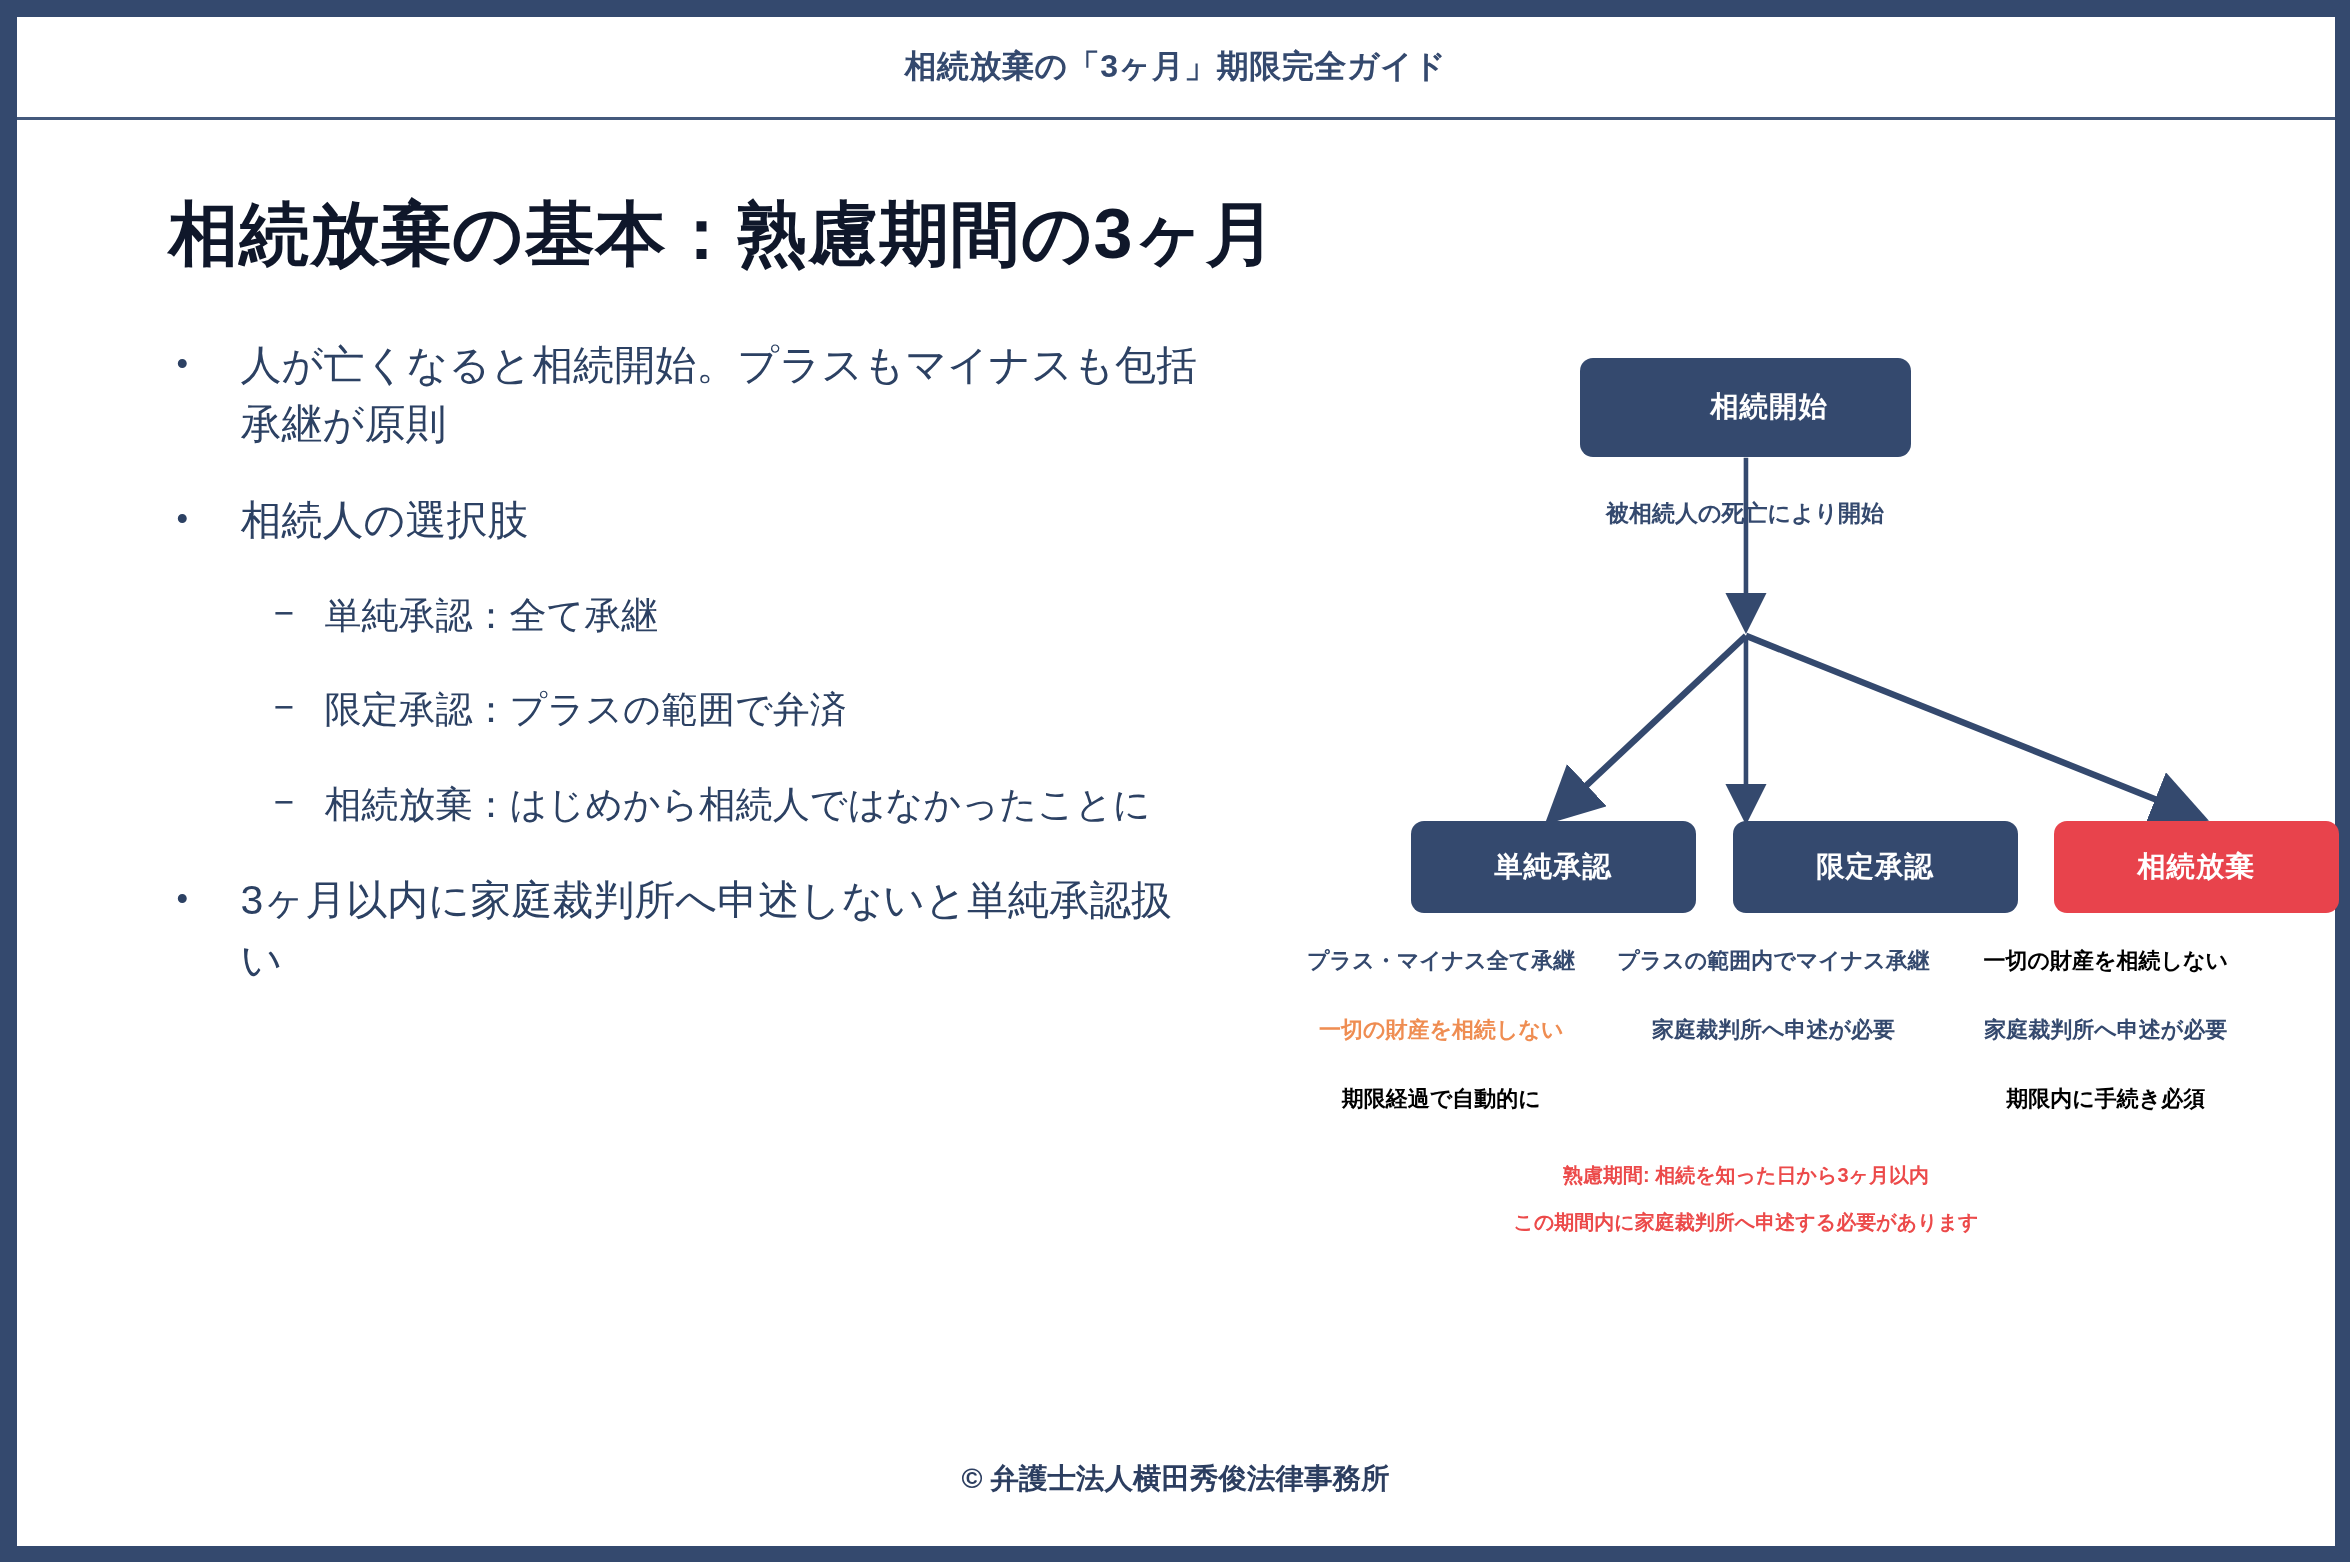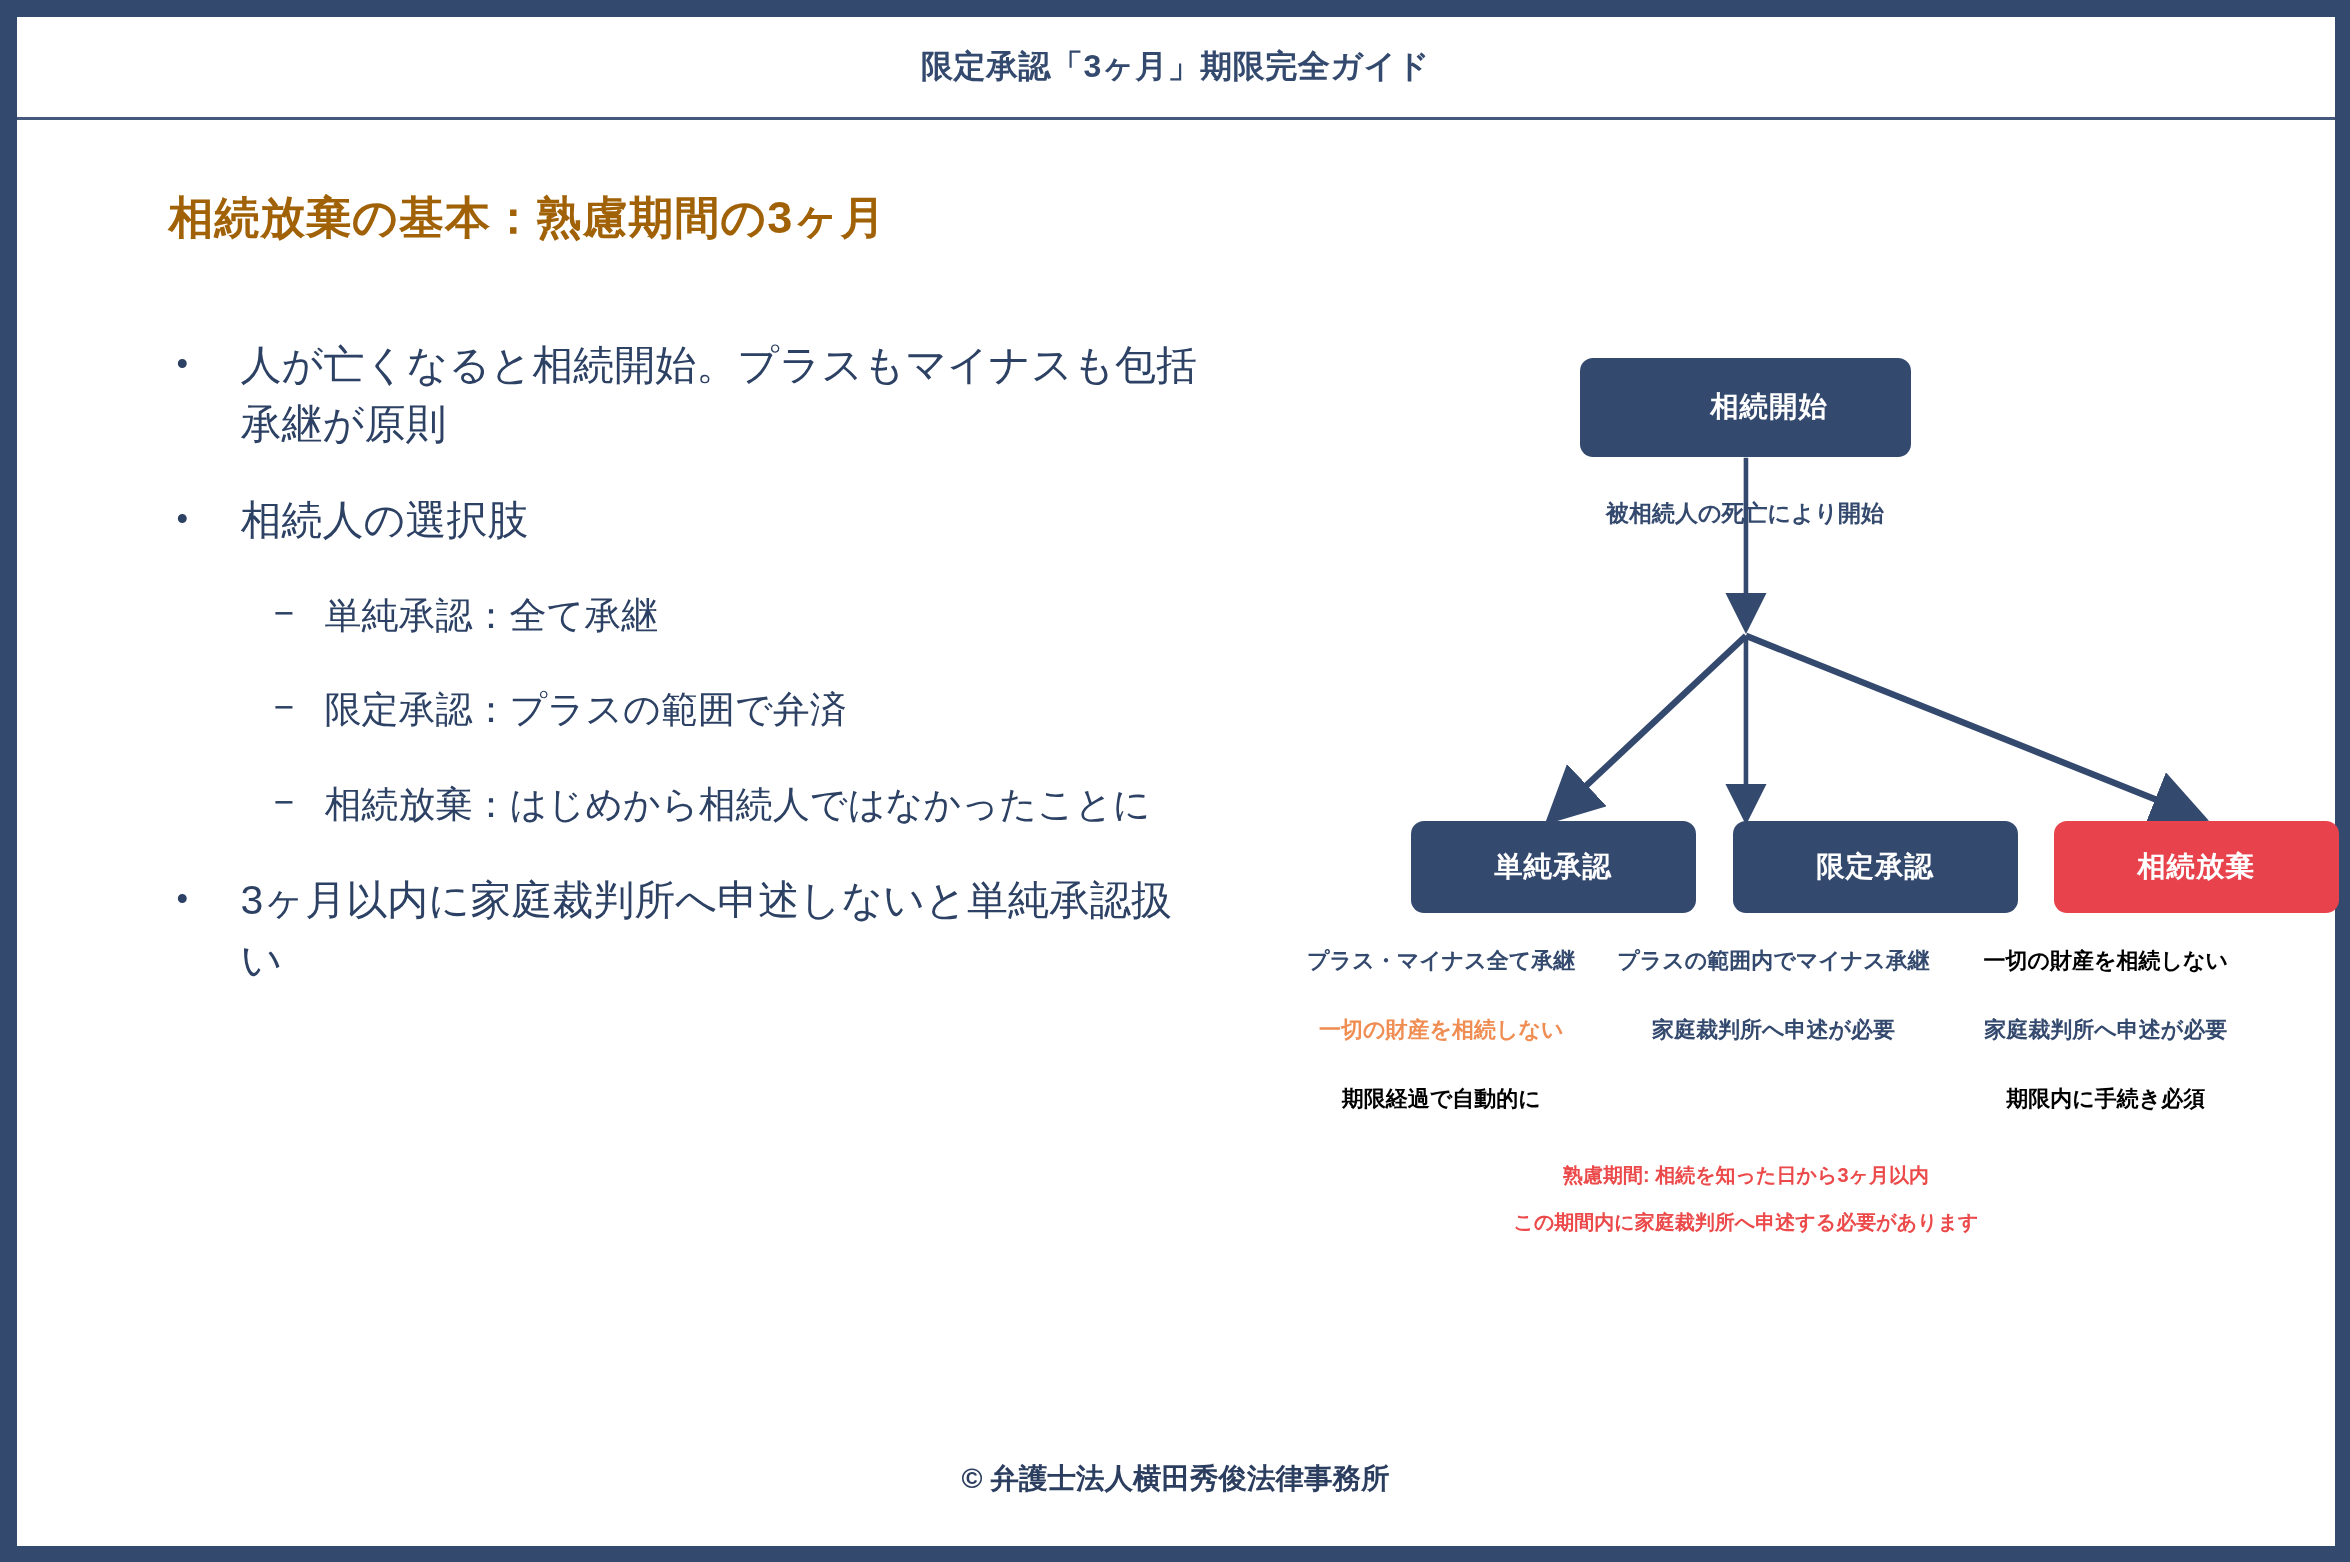--- a/index.html
+++ b/index.html
@@ -47,23 +47,23 @@
   
   .body-area {
     position: absolute;
     left: 0; top: 103px; right: 0; bottom: 0;
   }
 
   .page-title {
     position: absolute;
     left: 152px;
     top: 68px;
-    font-size: 45px;
-    font-weight: bold;
-    color: #a16207;
+    font-size: 70px;
+    font-weight: bold;
+    color: #0f172a;
     white-space: nowrap;
     letter-spacing: 0.9px;
   }
 
   
   .bullets {
     position: absolute;
     left: 147px;
     top: 216px;
     width: 1038px;
@@ -209,21 +209,21 @@
     color: #2c3e60;
   }
 </style>
 </head>
 <body>
 
 <div class="slide-frame">
   <div class="slide-inner">
 
     <div class="header-band">
-      <div class="header-title">限定承認「3ヶ月」期限完全ガイド</div>
+      <div class="header-title">相続放棄の「3ヶ月」期限完全ガイド</div>
     </div>
 
     <div class="body-area">
 
       <div class="page-title">相続放棄の基本：熟慮期間の3ヶ月</div>
 
       <div class="bullets">
 
         <div class="bullet-l1">
           <span class="marker">•</span>

